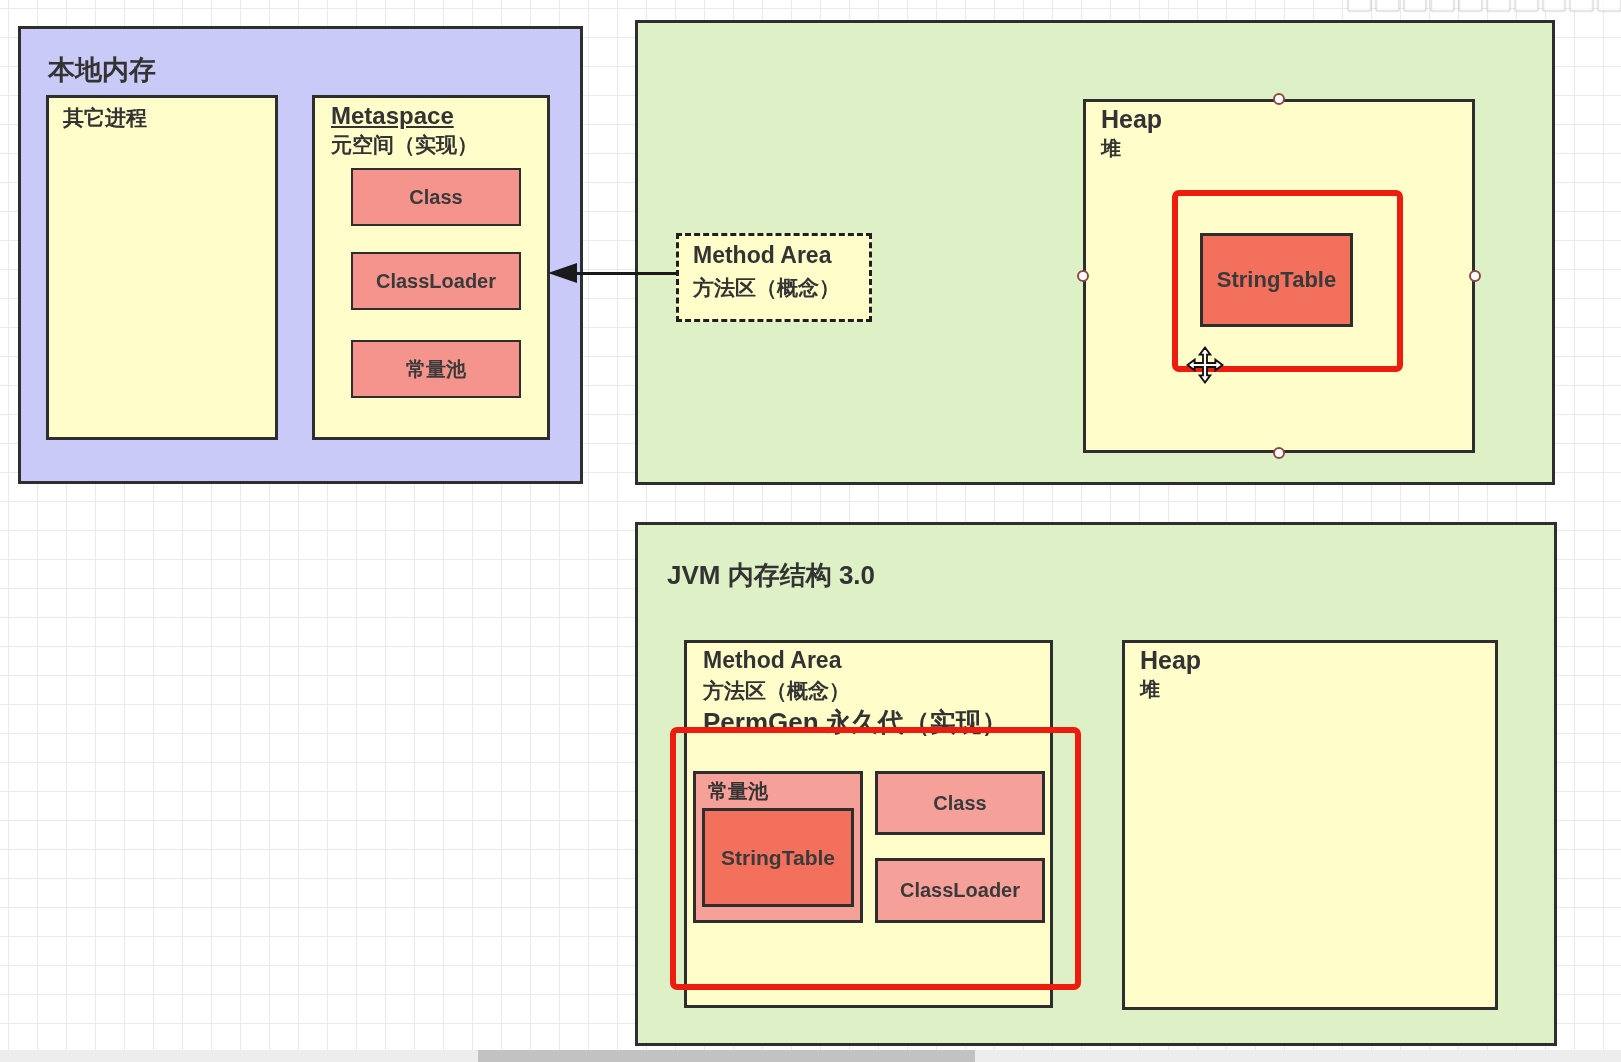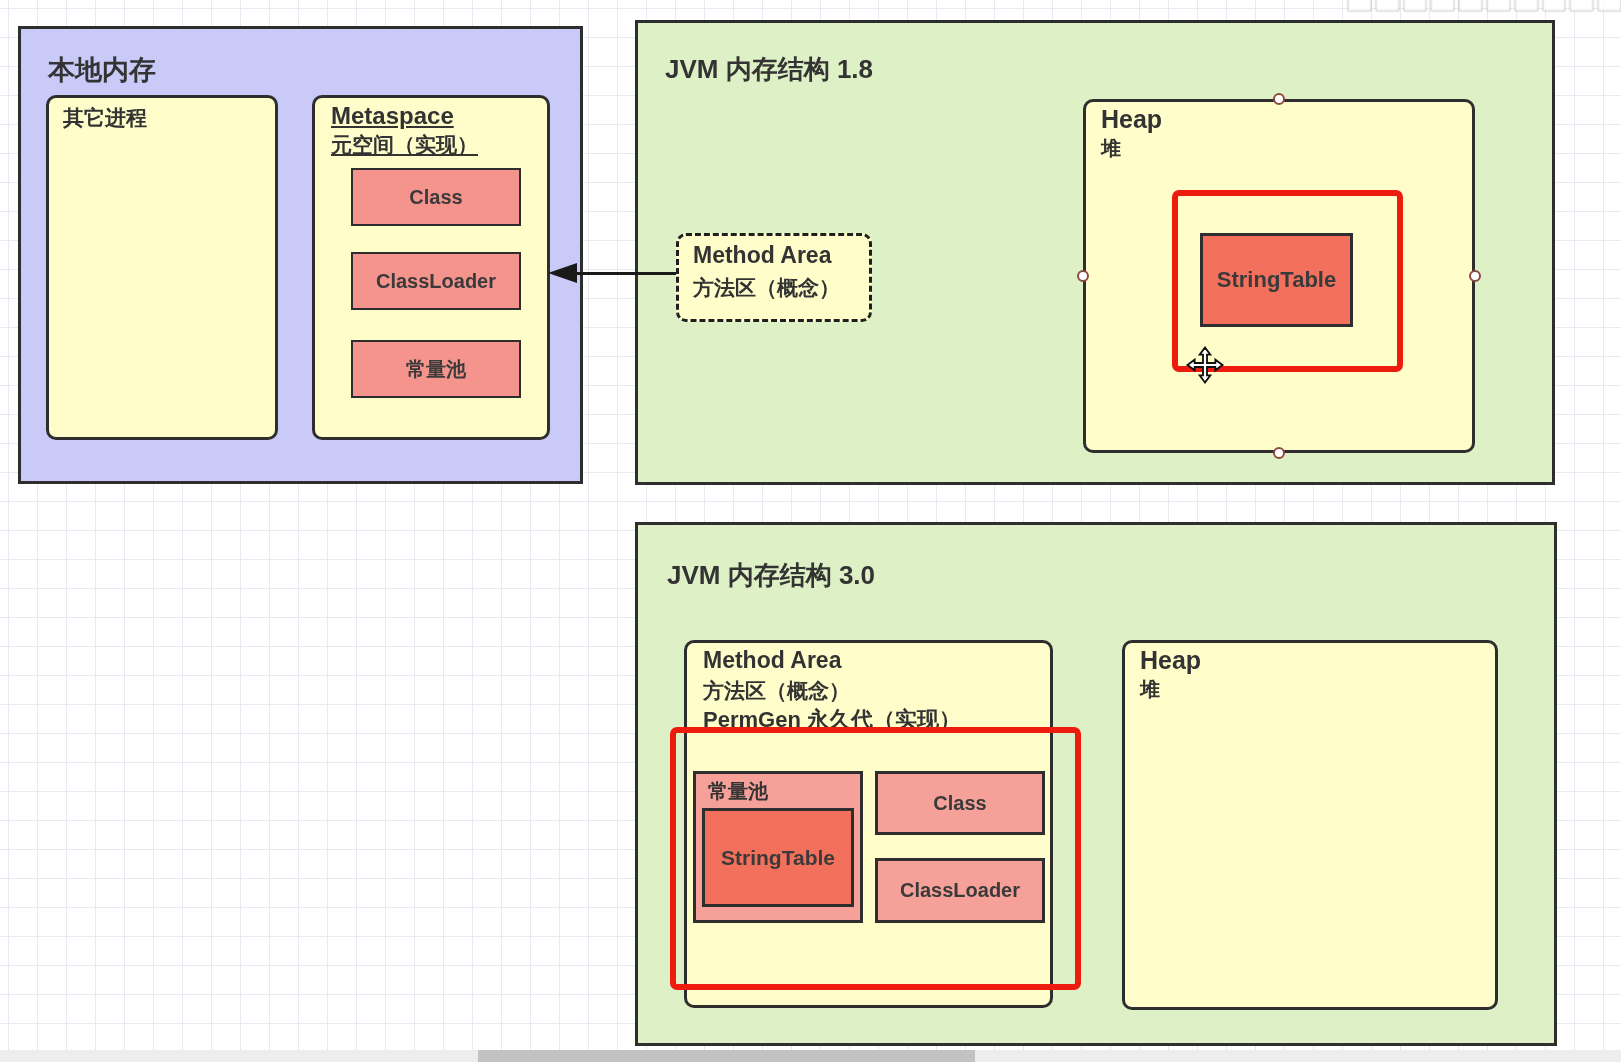--- a/index.html
+++ b/index.html
@@ -15,21 +15,21 @@
     color:#333;
   }
   .box{position:absolute;box-sizing:border-box;border:3px solid #2e2e2e;}
   .lbl{position:absolute;font-weight:bold;color:#333;white-space:nowrap;}
   .center-lbl{
     position:absolute;inset:0;display:flex;align-items:center;justify-content:center;
     font-weight:bold;color:#3a3a3a;
   }
   
   .purple{background:#cacaf9;}
-  .yellow{background:#fffecb;border-radius:10px;}
+  .yellow{background:#fffecb;}
   .green{background:#def1c6;}
   .salmon{background:#f4948c;border-width:2px;}
   .salmon-light{background:#f5a19a;}
   .salmon-deep{background:#f3705c;}
   
   .red-rect{
     position:absolute;box-sizing:border-box;border:6px solid #ee1c0e;border-radius:7px;
     background:transparent;
   }
   
@@ -78,34 +78,33 @@
 
   <div class="box purple" style="left:18px;top:26px;width:565px;height:458px;"></div>
   <div class="lbl" style="left:48px;top:52px;font-size:27px;">本地内存</div>
 
   <div class="box yellow" style="left:46px;top:95px;width:232px;height:345px;">
     <div class="lbl" style="left:14px;top:6px;font-size:21px;">其它进程</div>
   </div>
 
   <div class="box yellow" style="left:312px;top:95px;width:238px;height:345px;">
     <div class="lbl" style="left:16px;top:4px;font-size:24px;text-decoration:underline;">Metaspace</div>
-    <div class="lbl" style="left:16px;top:33px;font-size:21px;text-decoration:underline;">元空间（实现）</div>
+    <div class="lbl" style="left:16px;top:33px;font-size:21px;">元空间（实现）</div>
     <div class="box salmon" style="left:36px;top:70px;width:170px;height:58px;">
       <div class="center-lbl" style="font-size:20px;">Class</div>
     </div>
     <div class="box salmon" style="left:36px;top:154px;width:170px;height:58px;">
       <div class="center-lbl" style="font-size:20px;">ClassLoader</div>
     </div>
     <div class="box salmon" style="left:36px;top:242px;width:170px;height:58px;">
       <div class="center-lbl" style="font-size:20px;">常量池</div>
     </div>
   </div>
 
   <div class="box green" style="left:635px;top:20px;width:920px;height:465px;"></div>
-  <div class="lbl" style="left:665px;top:52px;font-size:26px;">JVM 内存结构 1.8</div>
 
   <div class="box yellow dashed" style="left:676px;top:233px;width:196px;height:89px;z-index:2;">
     <div class="lbl" style="left:14px;top:6px;font-size:23px;">Method Area</div>
     <div class="lbl" style="left:14px;top:38px;font-size:21px;">方法区（概念）</div>
   </div>
 
   <div>
     <div class="arrow-line" style="left:574px;top:272px;width:102px;"></div>
     <div class="arrow-head" style="left:548px;top:263px;"></div>
   </div>
@@ -131,21 +130,21 @@
       <path d="M12 1.5 L15.2 5.8 H13.2 V10.8 H18.2 V8.8 L22.5 12 L18.2 15.2 V13.2 H13.2 V18.2 H15.2 L12 22.5 L8.8 18.2 H10.8 V13.2 H5.8 V15.2 L1.5 12 L5.8 8.8 V10.8 H10.8 V5.8 H8.8 Z" fill="#ffffff" stroke="#111" stroke-width="1.1"></path>
     </svg>
   </div>
 
   <div class="box green" style="left:635px;top:522px;width:922px;height:524px;"></div>
   <div class="lbl" style="left:667px;top:558px;font-size:26px;">JVM 内存结构 3.0</div>
 
   <div class="box yellow" style="left:684px;top:640px;width:369px;height:368px;z-index:1;">
     <div class="lbl" style="left:16px;top:4px;font-size:23px;">Method Area</div>
     <div class="lbl" style="left:16px;top:34px;font-size:21px;">方法区（概念）</div>
-    <div class="lbl" style="left:16px;top:62px;font-size:22px;">PermGen 永久代（实现）</div>
+    <div class="lbl" style="left:16px;top:62px;font-size:26px;">PermGen 永久代（实现）</div>
   </div>
 
   <div class="box salmon-light" style="left:693px;top:771px;width:170px;height:152px;z-index:2;">
     <div class="lbl" style="left:12px;top:4px;font-size:20px;">常量池</div>
     <div class="box salmon-deep" style="left:6px;top:34px;width:152px;height:99px;">
       <div class="center-lbl" style="font-size:21px;">StringTable</div>
     </div>
   </div>
 
   <div class="box salmon-light" style="left:875px;top:771px;width:170px;height:64px;z-index:2;">

